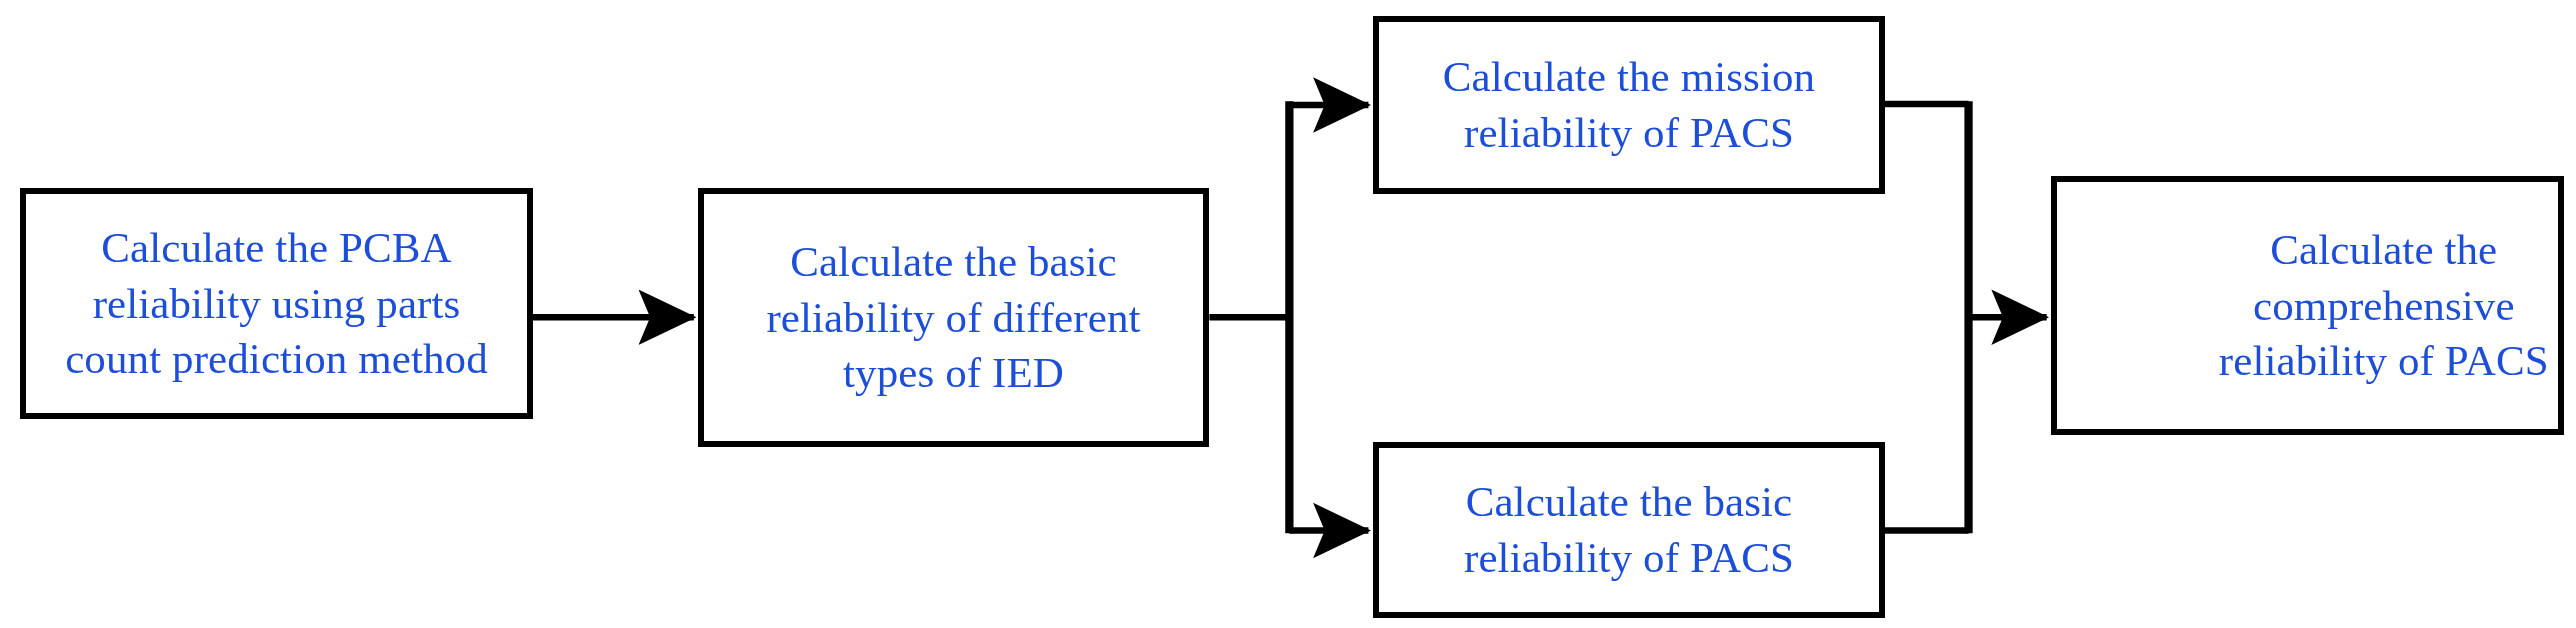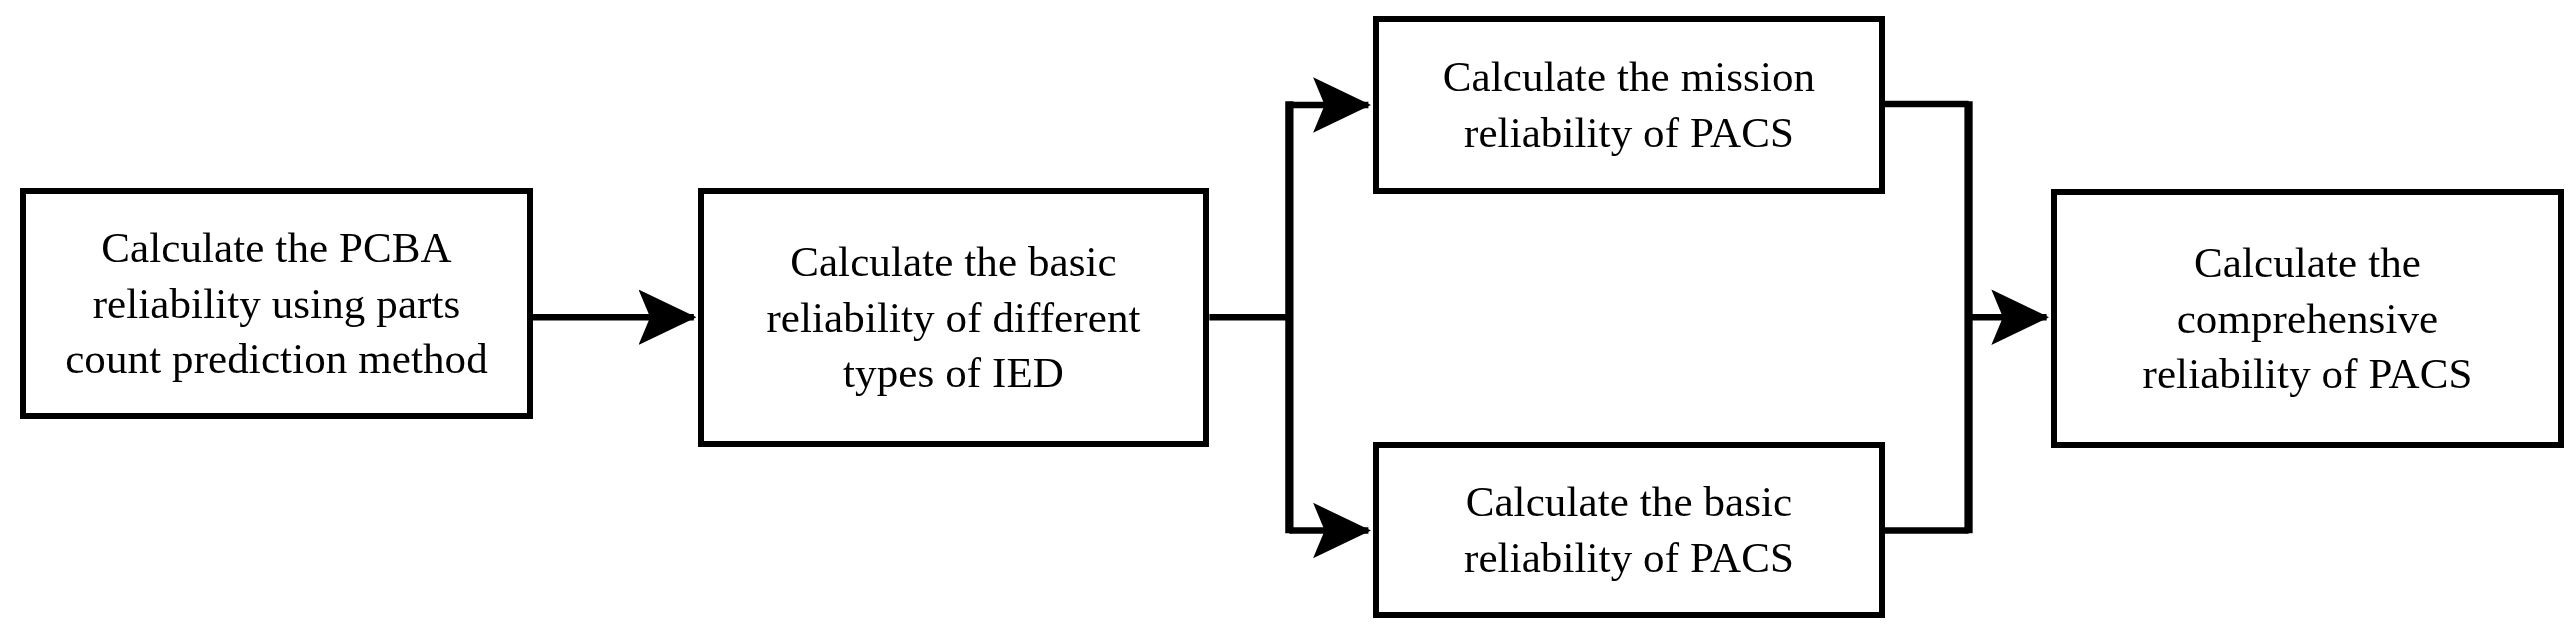--- a/index.html
+++ b/index.html
@@ -26,33 +26,33 @@
   }
   .node {
     position: absolute;
     box-sizing: border-box;
     border: 6.4px solid #000000;
     background: #ffffff;
     display: flex;
     align-items: center;
     justify-content: center;
     text-align: center;
-    color: #000000;
+    color: #1d4ed8;
     font-size: 43px;
     line-height: 1.30;
     letter-spacing: 0.1px;
     white-space: pre-line;
     padding: 3.7px 9.2px;
   }
   
   #node-pcba       { left: 20px;   top: 188px; width: 513px;  height: 231px; }
   #node-ied        { left: 698px;  top: 188px; width: 511px;  height: 259px; }
   #node-mission    { left: 1373px; top: 15.6px;  width: 512px;  height: 178px; }
   #node-basicpacs  { left: 1373px; top: 442px; width: 512px;  height: 176px; }
-  #node-comp       { left: 2051px; top: 189px; width: 513px;  height: 259px; }
+  #node-comp       { left: 2051px; top: 176px; width: 513px;  height: 259px; justify-content: flex-end; }
 </style>
 </head>
 <body>
 
 <div id="canvas">
 
   <svg id="flow-svg" viewBox="0 0 2803 684" xmlns="http://www.w3.org/2000/svg">
     <defs>
       <marker id="arrowhead" markerWidth="9" markerHeight="9" refX="8.6" refY="4.5" orient="auto" markerUnits="strokeWidth">
         <path d="M0,0.2 L9,4.5 L0,8.8 L1.8,4.5 Z" fill="#000000"></path>

